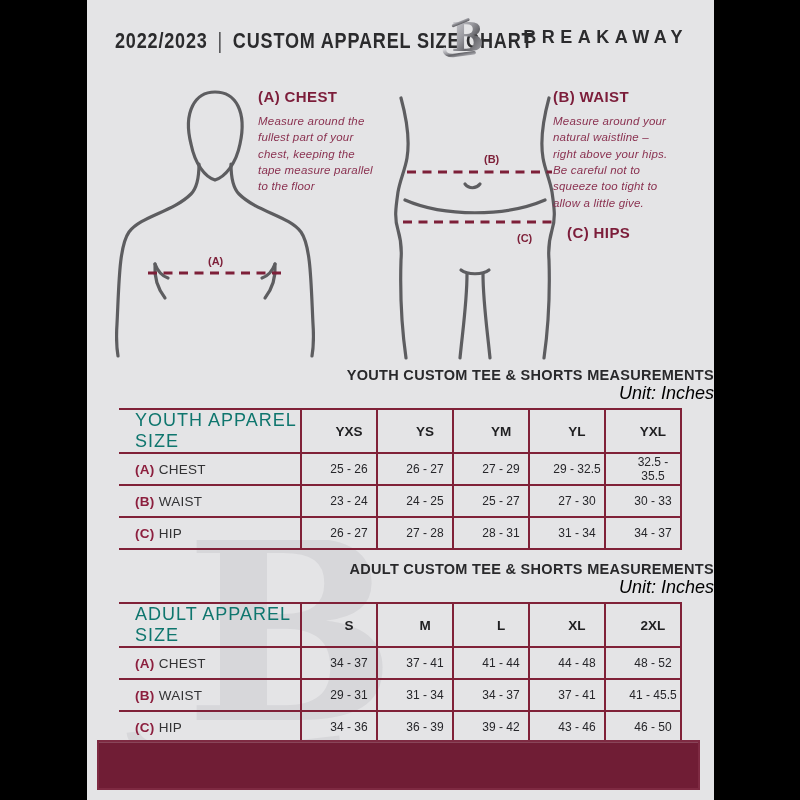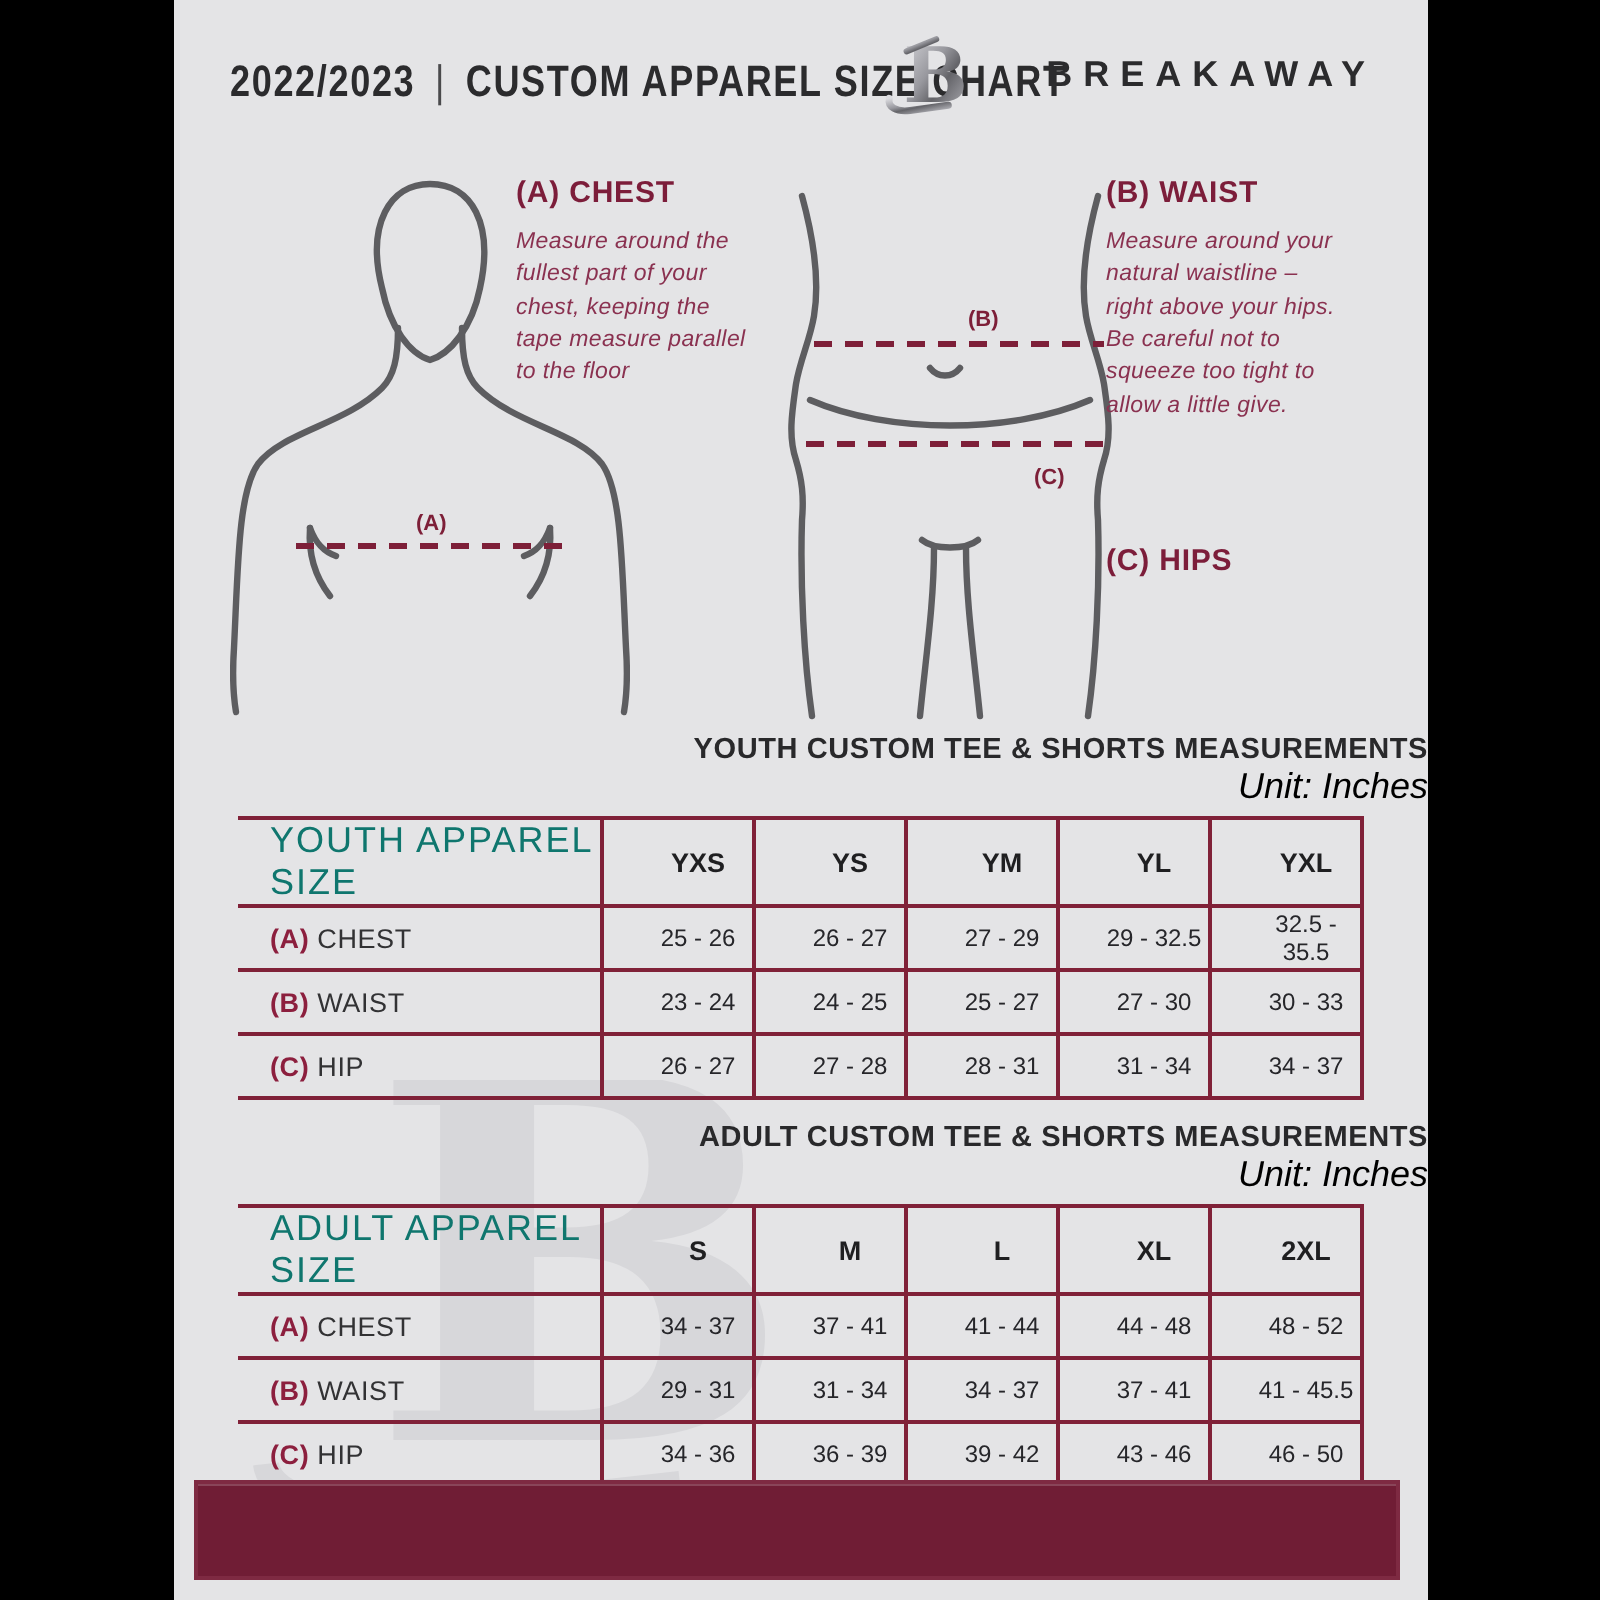--- a/index.html
+++ b/index.html
@@ -24,21 +24,21 @@
   .fig text { font-family:"Liberation Sans", sans-serif; font-size:11px; font-weight:bold; fill:#7d1f38; }
   #fig-upper { left:28px; top:82px; }
   #fig-lower { left:302px; top:96px; }
 
   .guide-text { position:absolute; width:152px; }
   .guide-text h3 { font-size:15px; font-weight:bold; color:#7c1d3a; letter-spacing:0.4px; margin-bottom:8px; }
   .guide-text p { font-size:11.5px; font-style:italic; color:#8a3150; line-height:1.42;
     letter-spacing:0.2px; white-space:pre-line; }
   #guide-chest { left:171px; top:88px; width:134px; }
   #guide-waist { left:466px; top:88px; }
-  #guide-hips  { left:466px; top:224px;margin-top:48px; }
+  #guide-hips  { left:480px; top:224px; }
 
   
   .content { position:absolute; left:0; right:0; top:366px; z-index:2; }
   .section-title { text-align:right; font-size:14.5px; font-weight:bold; color:#29292b;
     letter-spacing:0.3px; line-height:18px; }
   .unit { text-align:right; font-size:18px; font-style:italic; color:#000000; line-height:18px; }
   table { width:562px; margin:6px auto 0 auto; border-collapse:collapse; table-layout:fixed; }
   .col-label { width:182px; }
   .col-size { width:76px; }
   th, td { border-top:2px solid #802138; background:transparent; }

